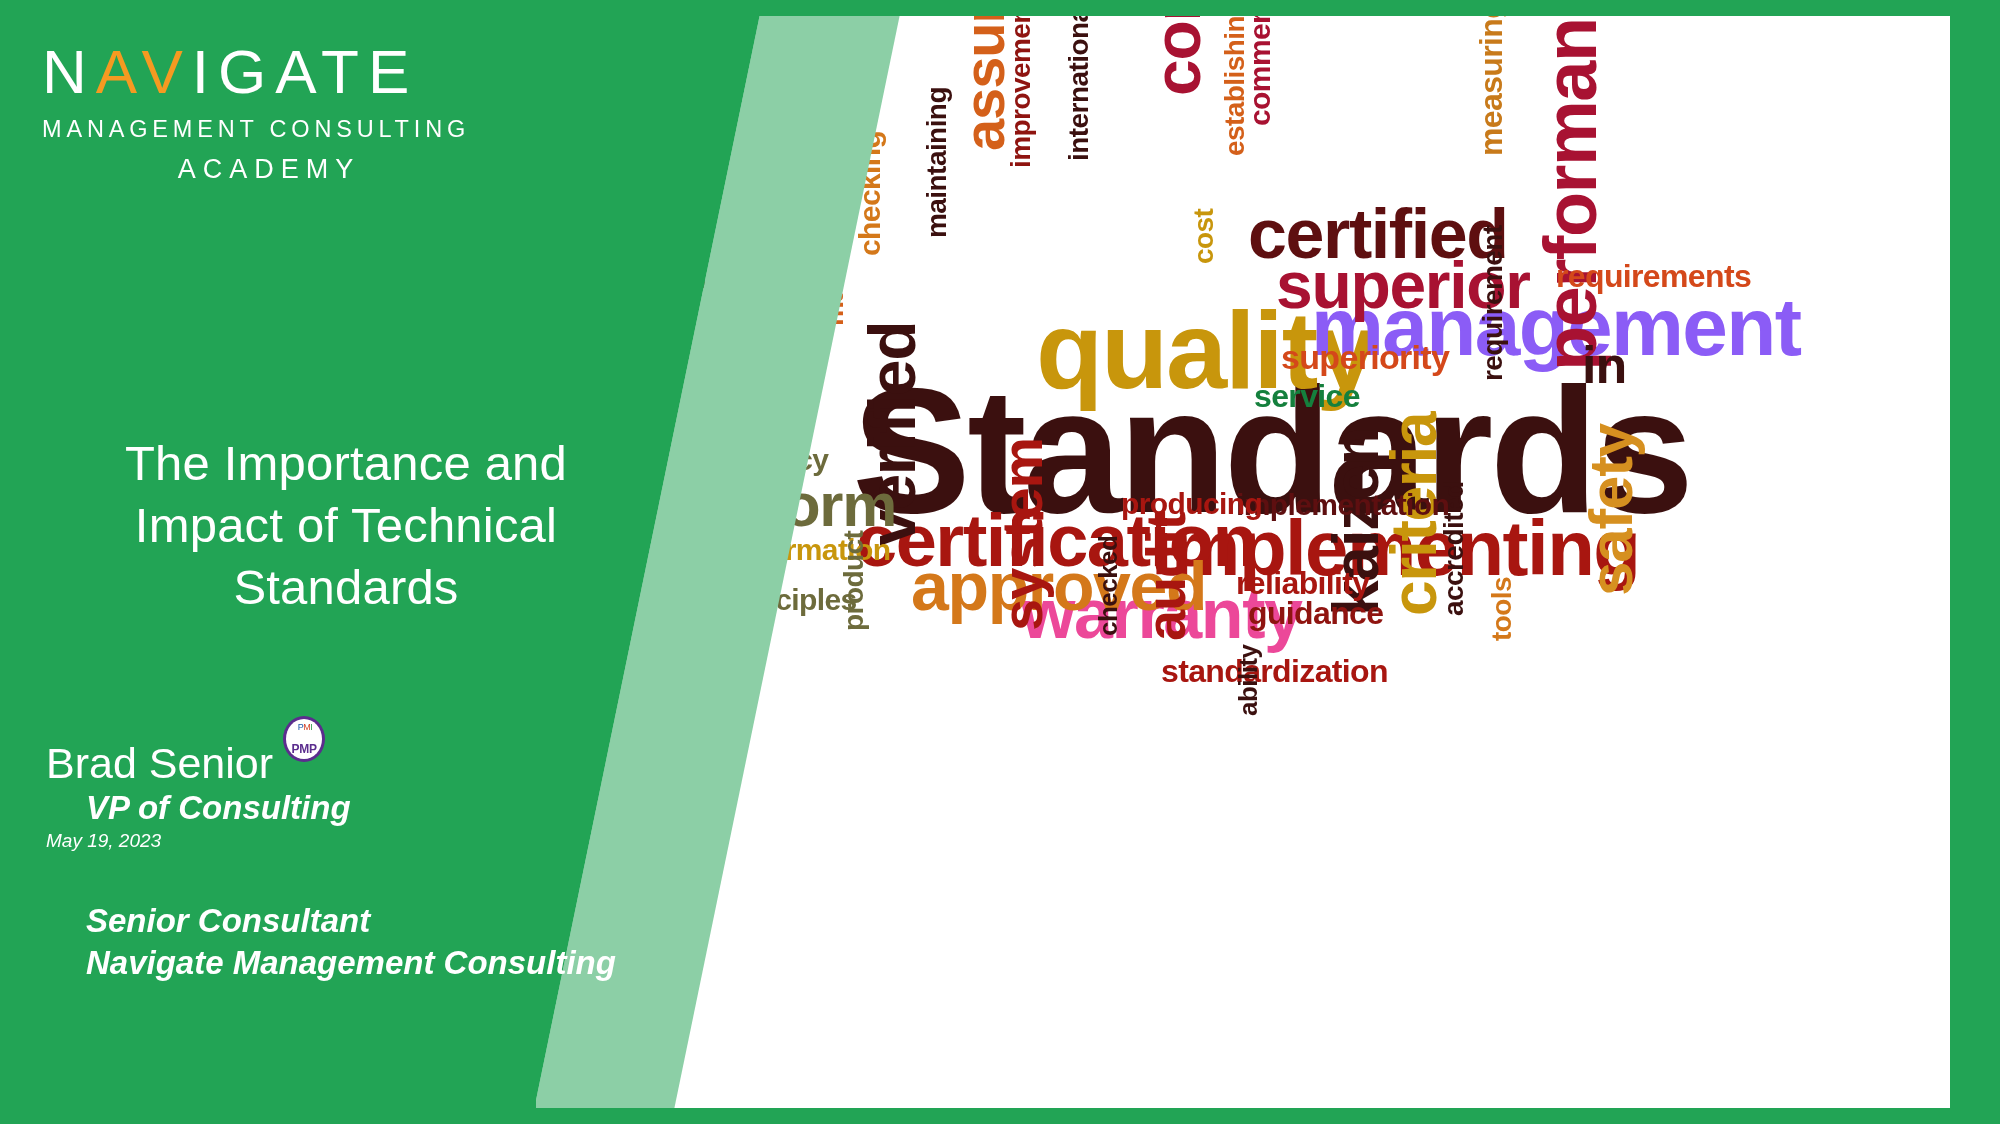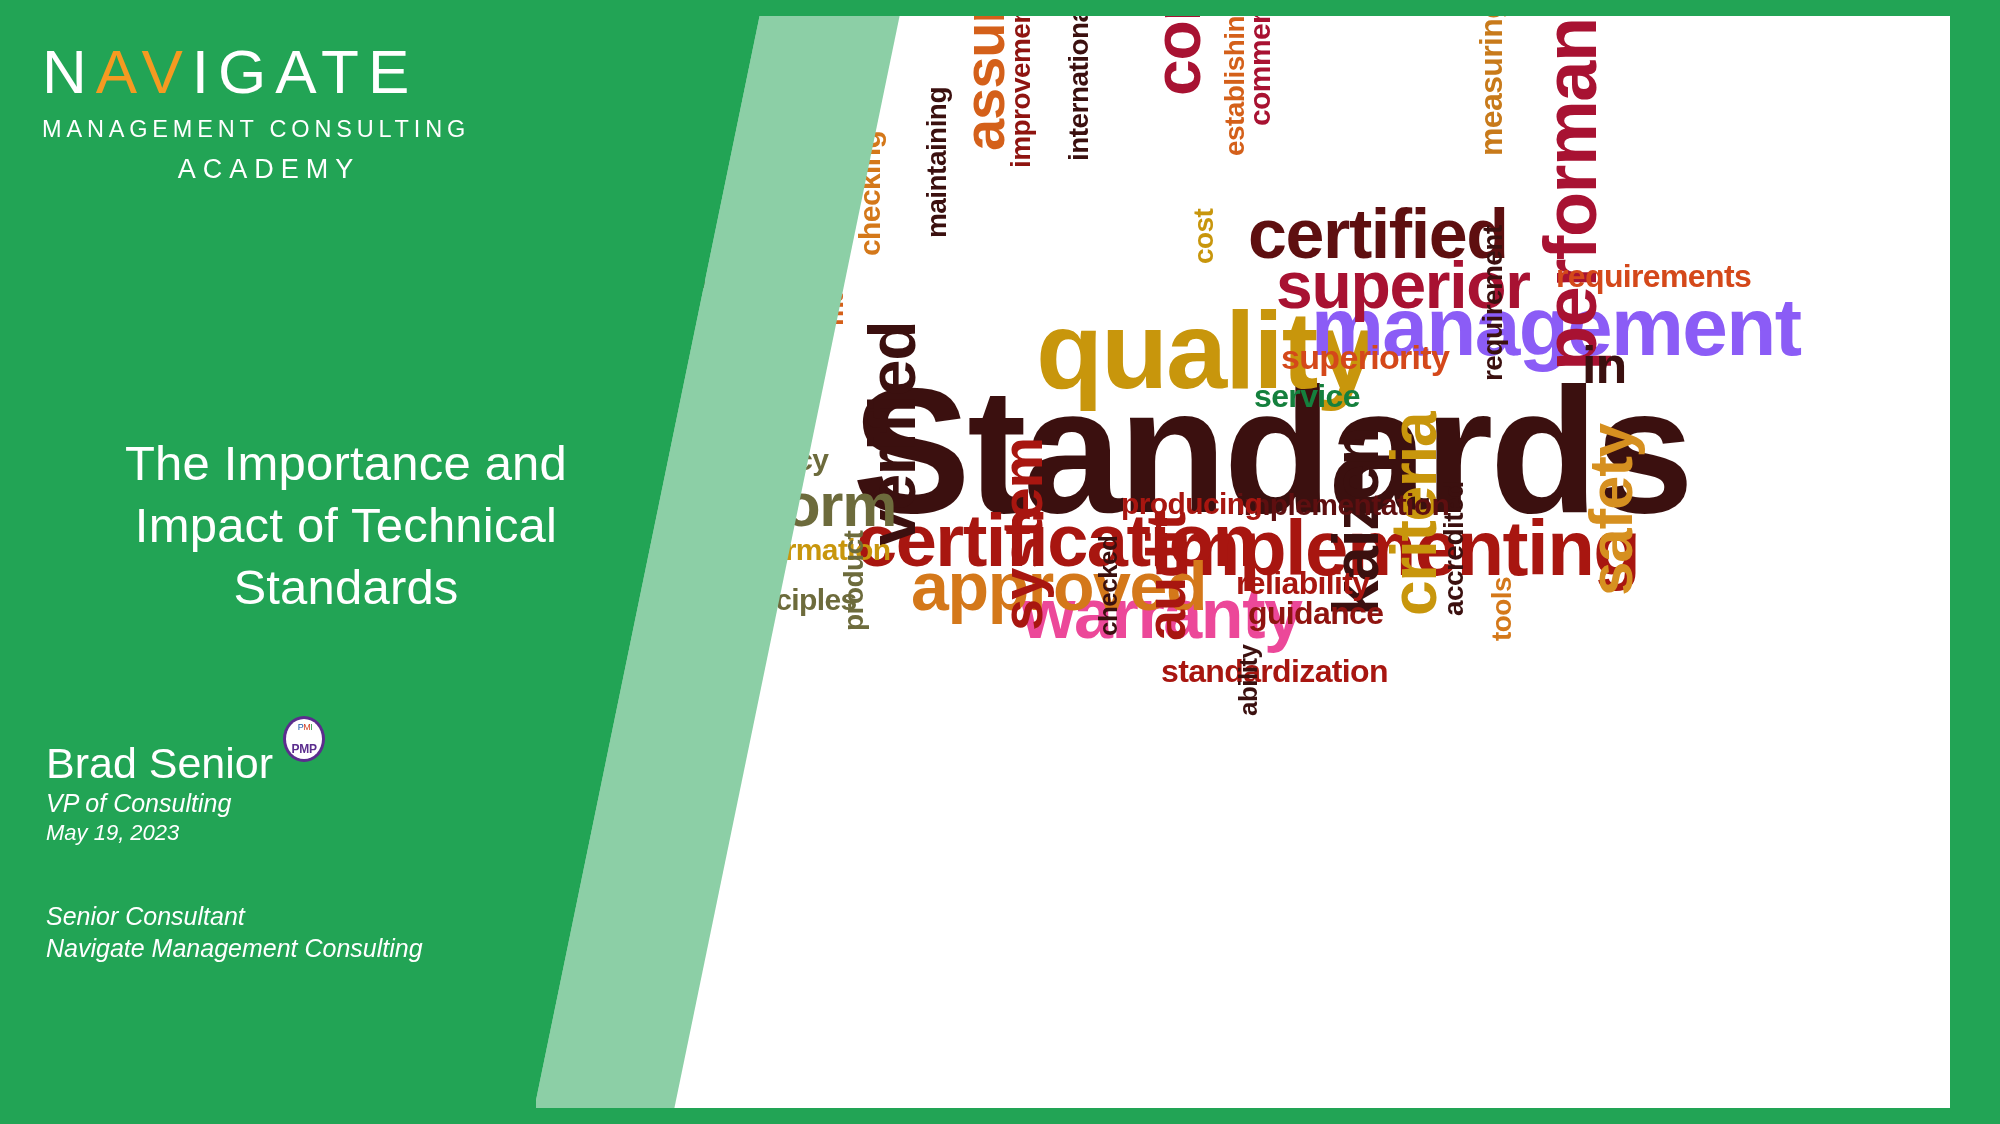--- a/index.html
+++ b/index.html
@@ -112,29 +112,30 @@
     font-weight: 400;
     color: #ffffff;
     white-space: nowrap;
     line-height: 1.12;
   }
   .pname .creds {
     font-size: 30px;
     letter-spacing: 0.005em;
   }
   .prole, .porg {
-    font-size: 25px;
-    font-weight: 400;
+    font-size: 33px;
+    font-weight: 700;
     font-style: italic;
     color: #ffffff;
     line-height: 1.28;
     white-space: nowrap;
+    margin-left: 40px;
   }
   .pdate {
-    font-size: 22px;
+    font-size: 19px;
     font-weight: 400;
     font-style: italic;
     color: #ffffff;
     line-height: 1.28;
     white-space: nowrap;
   }
 
   
   #pmp-badge {
     display: inline-block;

